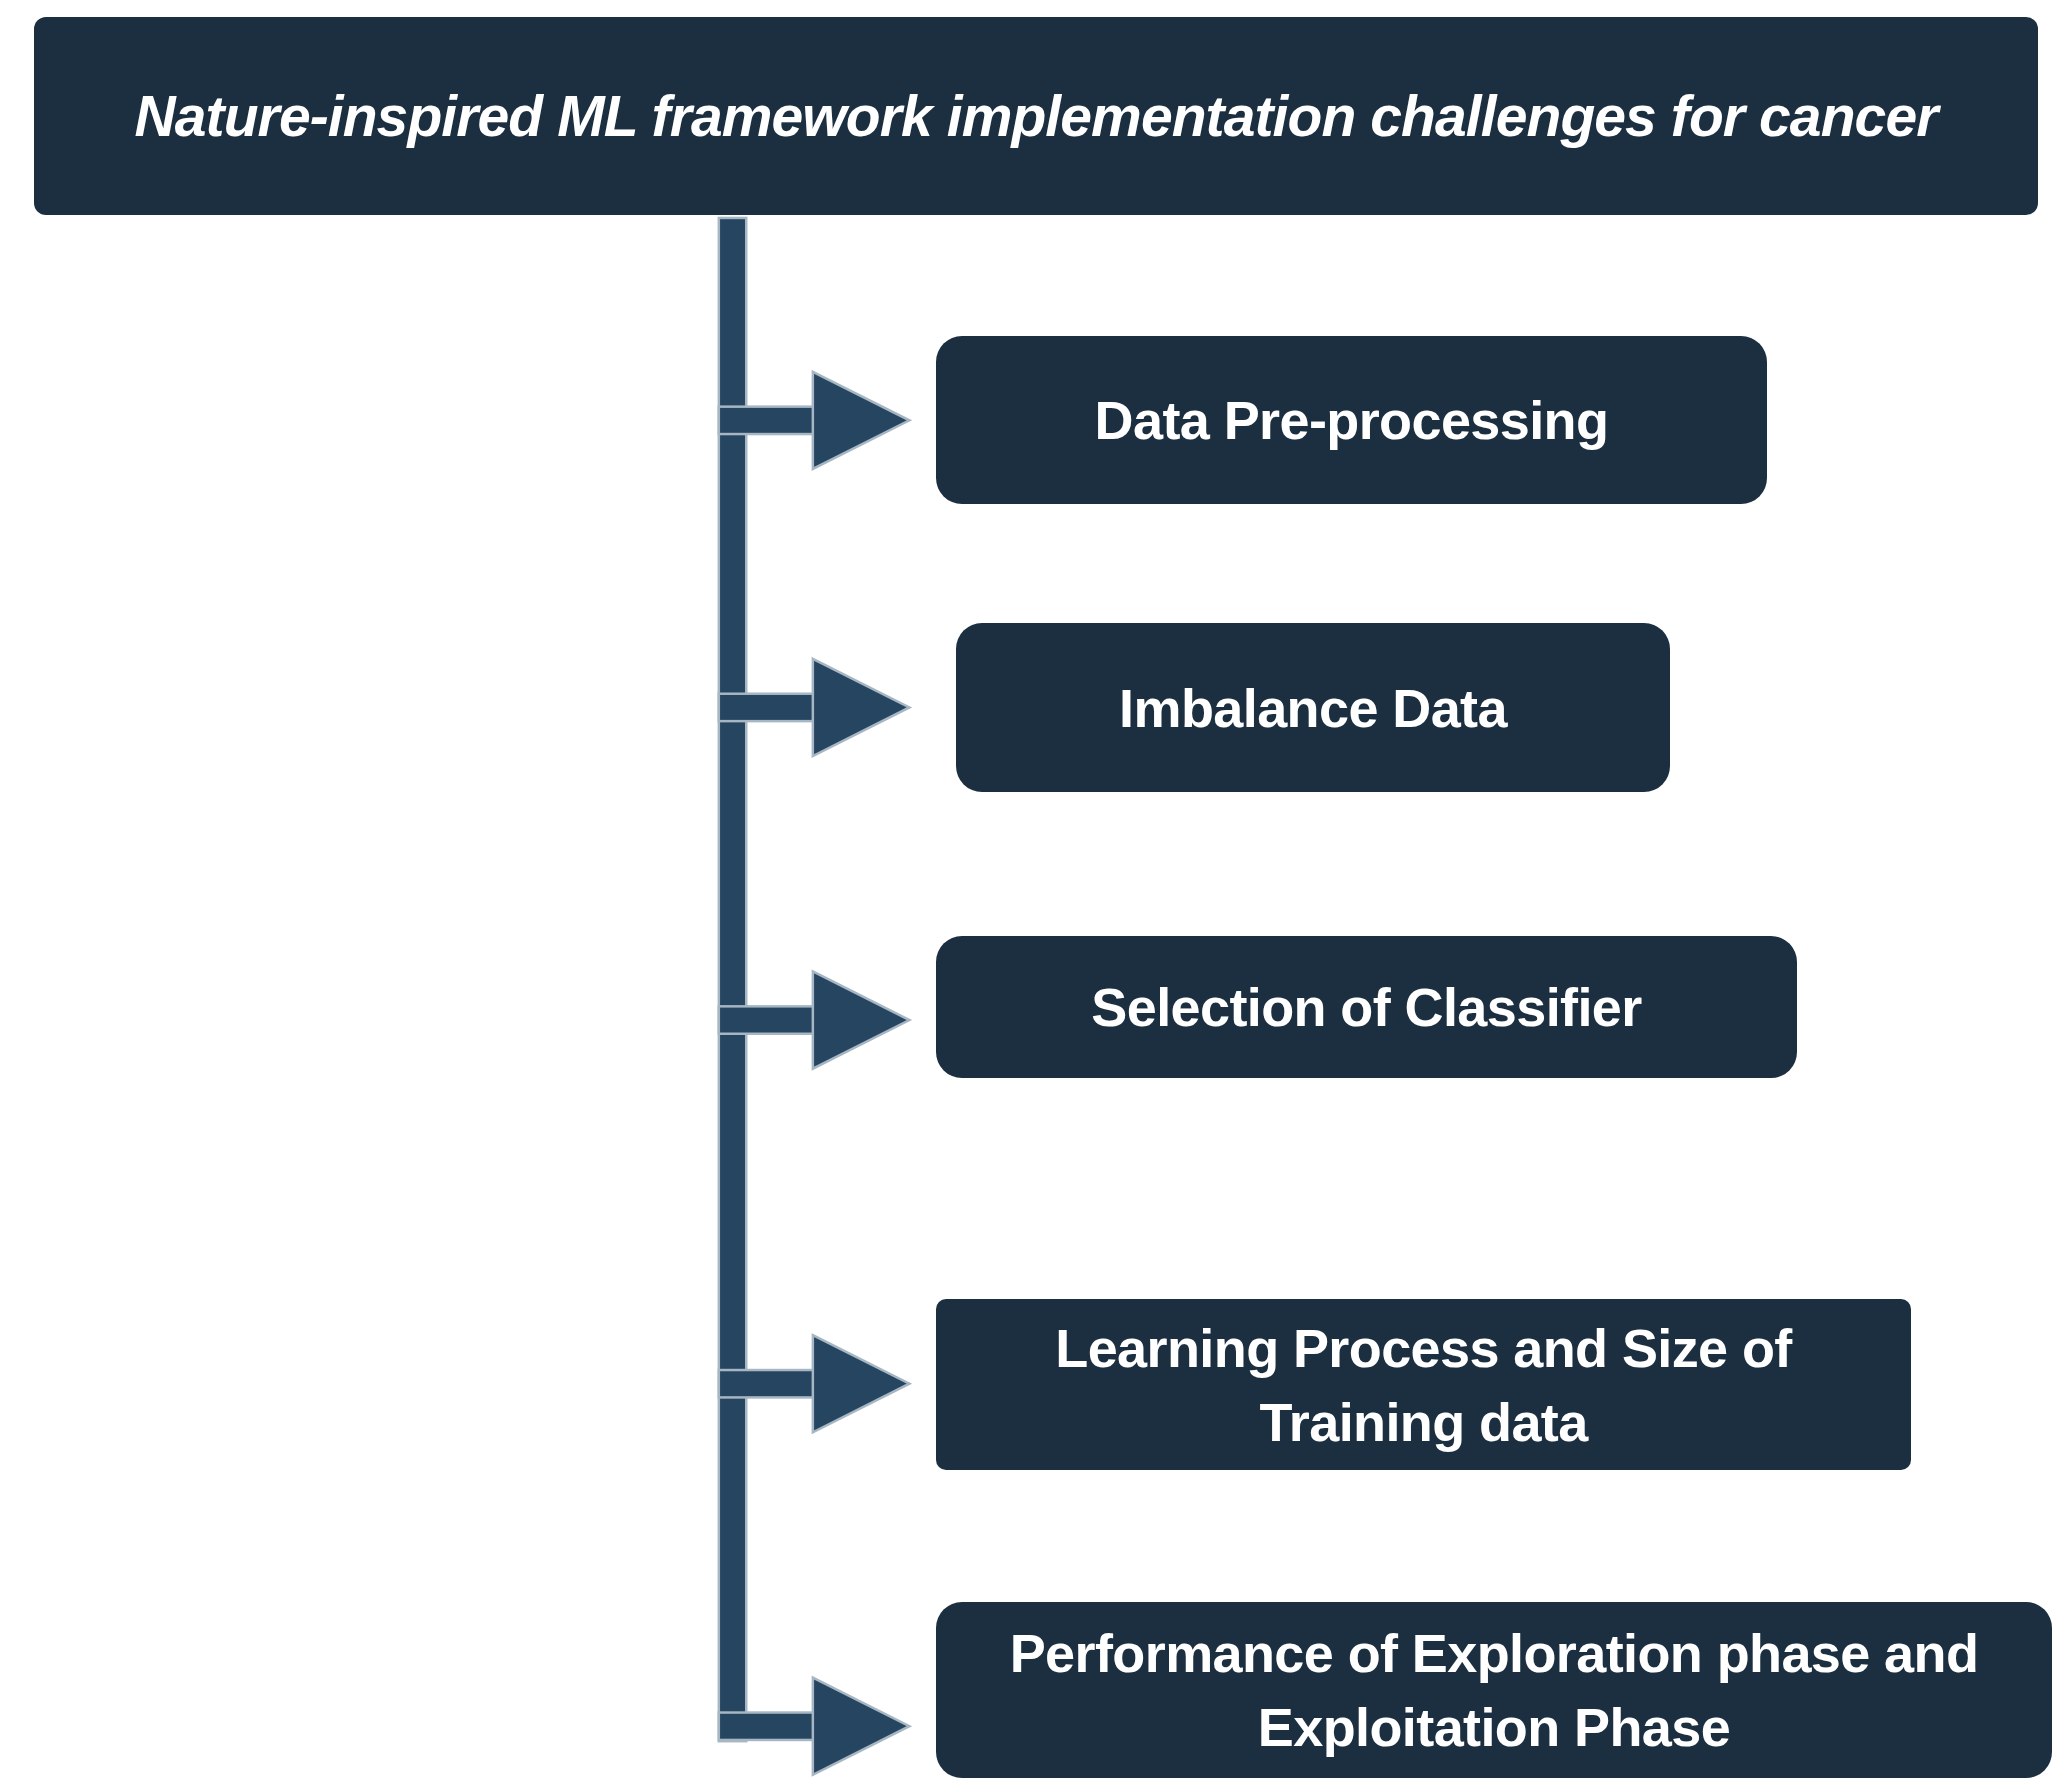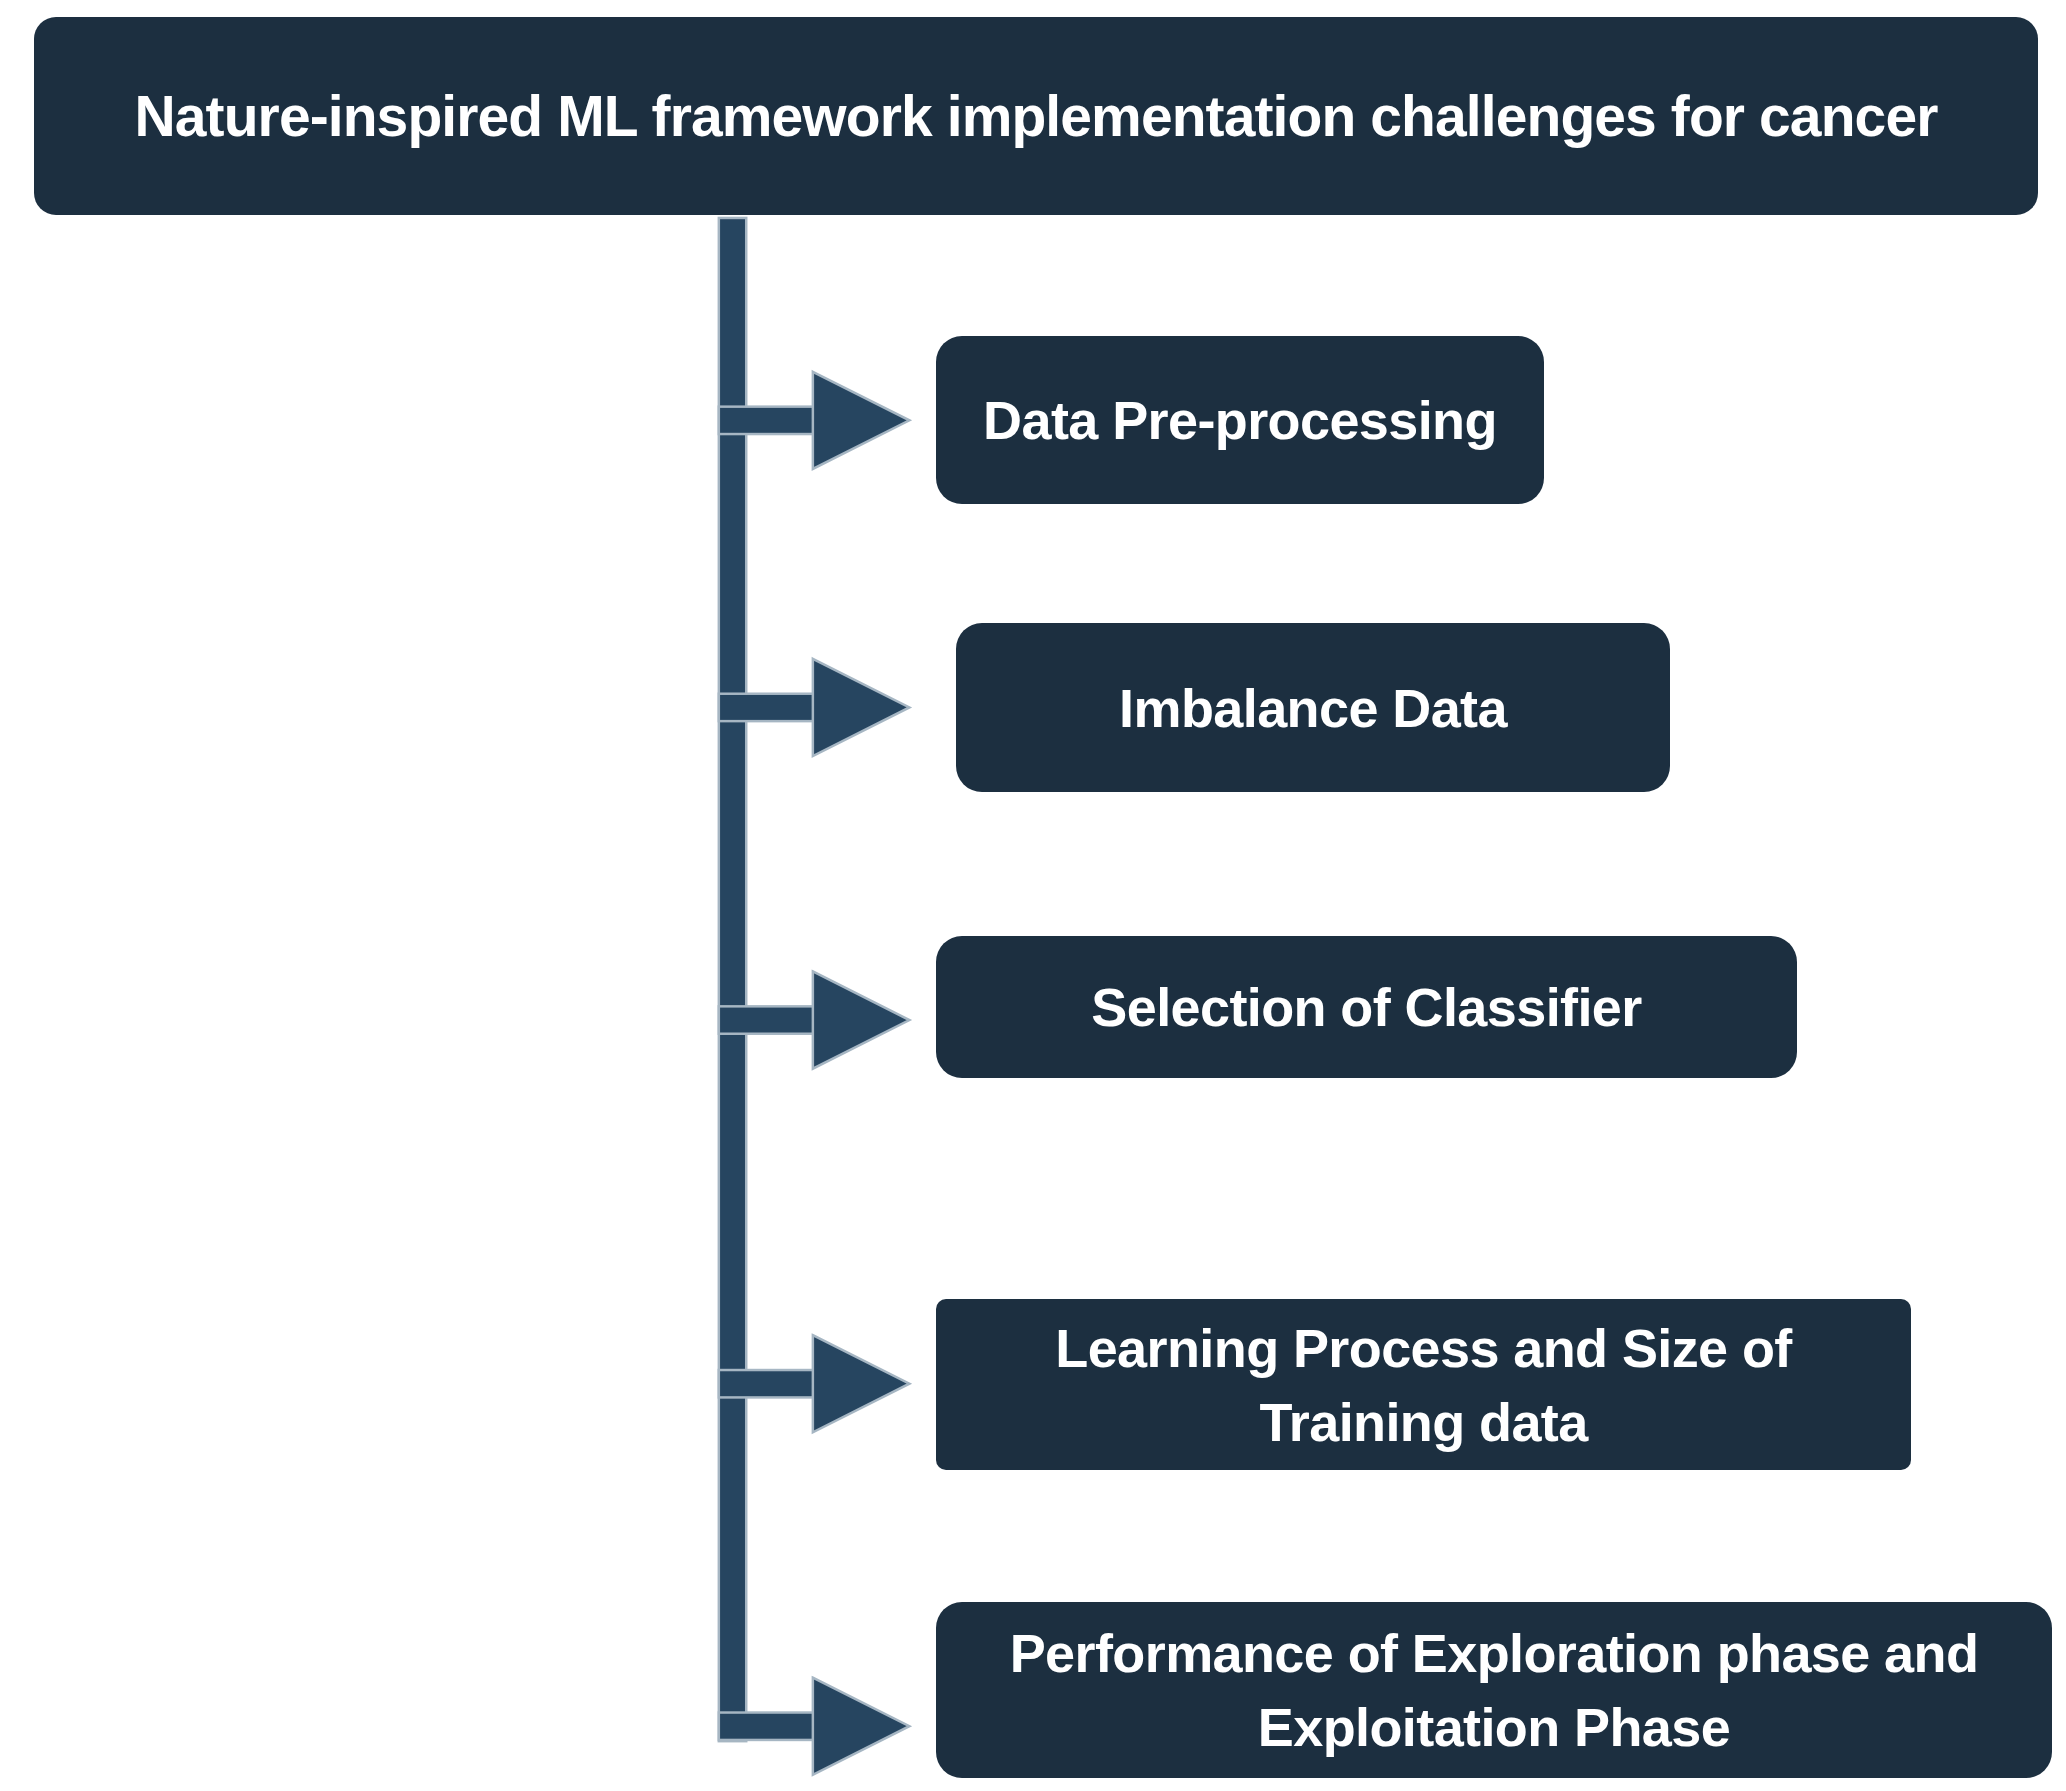--- a/index.html
+++ b/index.html
@@ -32,33 +32,34 @@
     display: flex;
     flex-direction: column;
     align-items: center;
     justify-content: center;
     text-align: center;
     font-weight: bold;
   }
   .title-node {
     left: 34px; top: 17.4px;
     width: 2004px; height: 198px;
-    border-radius: 22px;
+    border-radius: 12px;
     font-size: 57px;
     letter-spacing: -0.9px;
     line-height: 85px;
+    font-style: italic;
   }
   .child-node {
     border-radius: 26px;
     font-size: 54px;
     letter-spacing: -0.6px;
     line-height: 74px;
   }
   .line { display: block; white-space: pre; }
-  #box-1 { left: 936px; top: 336px;  width: 608px; height: 168px; }
+  #box-1 { left: 936px; top: 336px;  width: 831px; height: 168px; }
   #box-2 { left: 956px; top: 623px; width: 714px; height: 169px; }
   #box-3 { left: 936px; top: 936px; width: 861px; height: 142px; }
   #box-4 { left: 936px; top: 1299px; width: 975px; height: 171px; border-radius: 10px; }
   #box-5 { left: 936px; top: 1602px; width: 1116px; height: 176px; align-items: center; }
   .conn {
     fill: var(--connector-fill);
     stroke: var(--connector-outline);
     stroke-width: 4;
   }
 </style>

